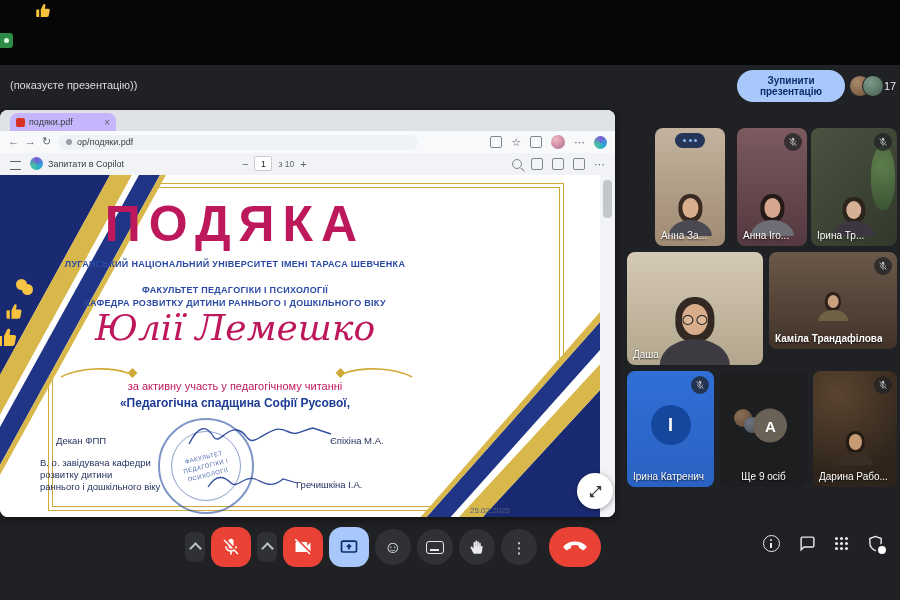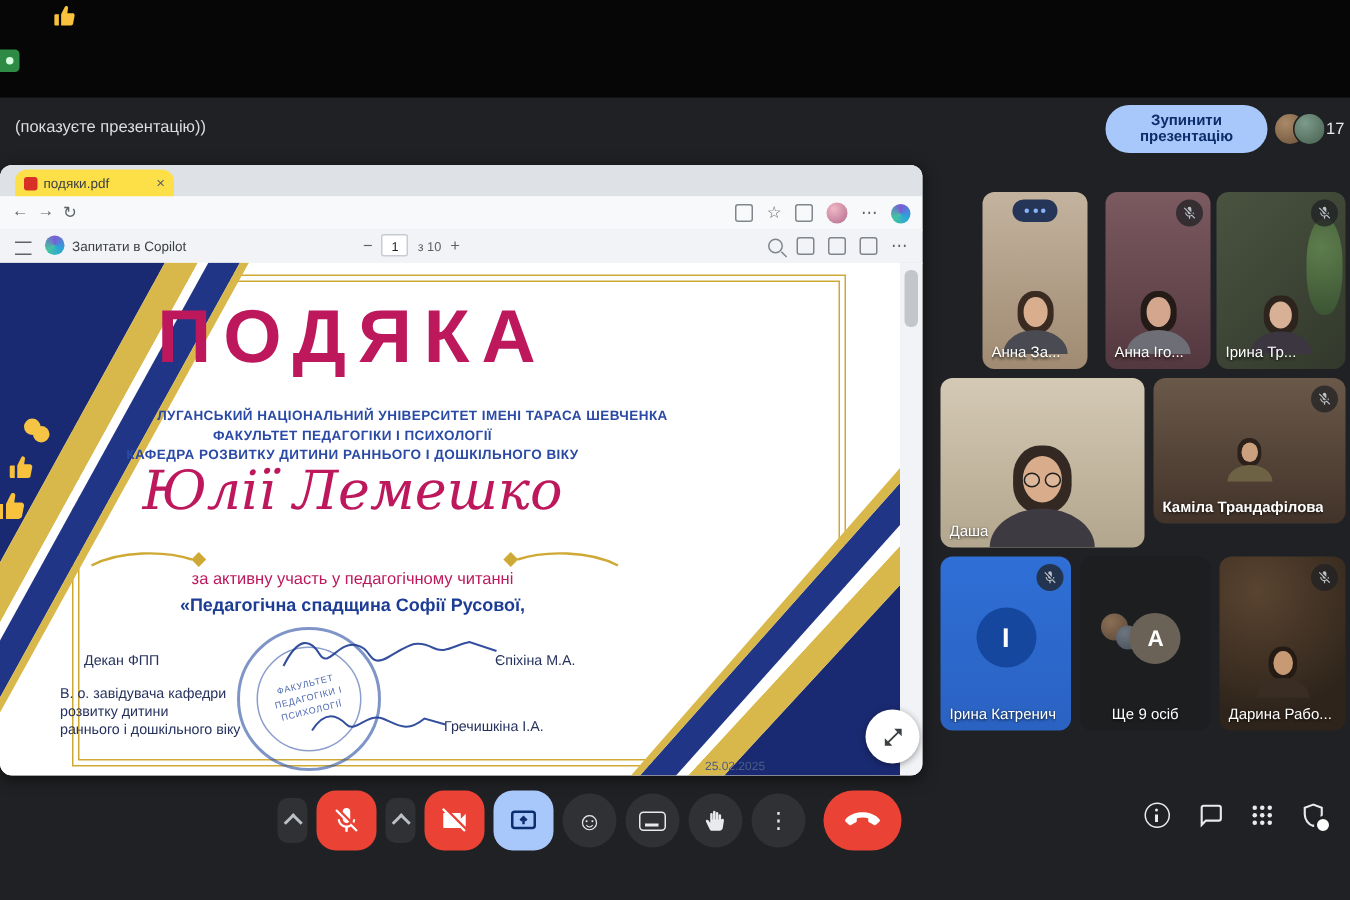--- a/index.html
+++ b/index.html
@@ -17,21 +17,21 @@
             text-align:center;line-height:1.15;cursor:pointer;}
   .stop-btn .lbl{width:86px;}
   .avatar-stack{position:absolute;left:849px;top:75px;height:22px;}
   .avatar-stack .av{position:absolute;top:0;width:20px;height:20px;border-radius:50%;border:1.5px solid #202124;}
   .count-17{position:absolute;left:884px;top:80px;font-size:11px;color:#e8eaed;}
 
   
   .bwin{position:absolute;left:0;top:110px;width:615px;height:407px;background:#fff;border-radius:8px;
         overflow:hidden;box-shadow:0 2px 10px rgba(0,0,0,.55);}
   .tabstrip{position:absolute;left:0;top:0;width:100%;height:21px;background:#dee1e6;}
-  .tab{position:absolute;left:10px;top:3px;width:106px;height:18px;background:#fde047;border-radius:8px 8px 0 0;
+  .tab{position:absolute;left:10px;top:3px;width:106px;height:18px;background:#c4b5fd;border-radius:8px 8px 0 0;
        display:flex;align-items:center;gap:4px;padding:0 6px;box-sizing:border-box;}
   .pdf-dot{width:9px;height:9px;border-radius:2px;background:#d93025;flex:none;}
   .tab-title{font-size:9px;color:#3c4043;white-space:nowrap;overflow:hidden;flex:1;}
   .tab-close{font-size:10px;color:#5f6368;flex:none;cursor:pointer;}
   .addrbar{position:absolute;left:0;top:21px;width:100%;height:22px;background:#f8f9fb;border-bottom:1px solid #e3e6ea;}
   .nav-ic{position:absolute;top:4px;font-size:11px;color:#5f6368;cursor:pointer;}
   .urlpill{position:absolute;left:58px;top:3.5px;width:360px;height:15px;background:#eef1f5;border-radius:8px;
            display:flex;align-items:center;gap:5px;padding:0 8px;box-sizing:border-box;}
   .lock-dot{width:6px;height:6px;border-radius:50%;background:#9aa0a6;flex:none;}
   .url-text{font-size:9px;color:#3c4043;white-space:nowrap;overflow:hidden;}
@@ -171,20 +171,24 @@
         <span class="pdf-dot"></span>
         <span class="tab-title">подяки.pdf</span>
         <span class="tab-close">×</span>
       </div>
     </div>
 
     <div class="addrbar">
       <span class="nav-ic" style="left:8px;">←</span>
       <span class="nav-ic" style="left:25px;">→</span>
       <span class="nav-ic" style="left:42px;">↻</span>
+      <div class="urlpill">
+        <span class="lock-dot"></span>
+        <span class="url-text">op/подяки.pdf</span>
+      </div>
       <div class="addr-right">
         <span class="sm-sq"></span>
         <span class="glyph-ic">☆</span>
         <span class="sm-sq"></span>
         <span class="prof-av"></span>
         <span class="glyph-ic">⋯</span>
         <span class="copilot-dot"></span>
       </div>
     </div>
 
@@ -221,21 +225,21 @@
       </svg>
       <svg class="corner" style="left:380px;top:125px;" width="220" height="220" viewBox="0 0 220 220">
         <polygon points="220,220 100,220 220,90" fill="#1a2a72"></polygon>
         <polygon points="100,220 76,220 220,64 220,90" fill="#d9b84b"></polygon>
         <polygon points="76,220 68,220 220,50 220,64" fill="#ffffff"></polygon>
         <polygon points="68,220 44,220 220,22 220,50" fill="#203585"></polygon>
         <polygon points="44,220 38,220 220,12 220,22" fill="#d9b84b"></polygon>
       </svg>
 
       <div class="cert-text cert-title">ПОДЯКА</div>
-      <div class="cert-text cert-org" style="top:97px;padding-left:40px;">ЛУГАНСЬКИЙ НАЦІОНАЛЬНИЙ УНІВЕРСИТЕТ ІМЕНІ ТАРАСА ШЕВЧЕНКА</div>
+      <div class="cert-text cert-org" style="top:84px;">ЛУГАНСЬКИЙ НАЦІОНАЛЬНИЙ УНІВЕРСИТЕТ ІМЕНІ ТАРАСА ШЕВЧЕНКА</div>
       <div class="cert-text cert-org" style="top:123px;">КАФЕДРА РОЗВИТКУ ДИТИНИ РАННЬОГО І ДОШКІЛЬНОГО ВІКУ</div>
       <div class="cert-text cert-org" style="top:110px;">ФАКУЛЬТЕТ ПЕДАГОГІКИ І ПСИХОЛОГІЇ</div>
       <div class="cert-text cert-name">Юлії Лемешко</div>
 
       <svg class="flourish" style="left:58px;" width="85" height="16" viewBox="0 0 85 16">
         <path d="M3 12 C22 2 52 2 70 8" stroke="#cfa935" stroke-width="1.6" fill="none"></path>
         <rect x="71" y="4.5" width="7" height="7" transform="rotate(45 74.5 8)" fill="#cfa935"></rect>
       </svg>
       <svg class="flourish" style="left:330px;transform:scaleX(-1);" width="85" height="16" viewBox="0 0 85 16">
         <path d="M3 12 C22 2 52 2 70 8" stroke="#cfa935" stroke-width="1.6" fill="none"></path>

